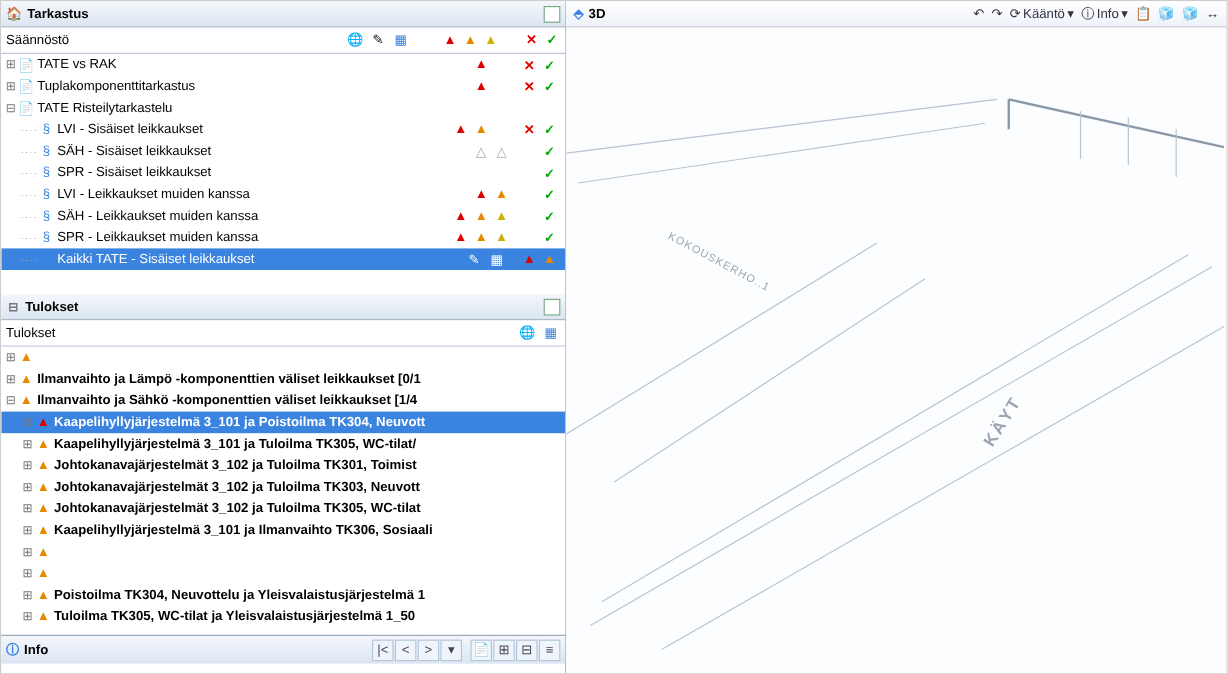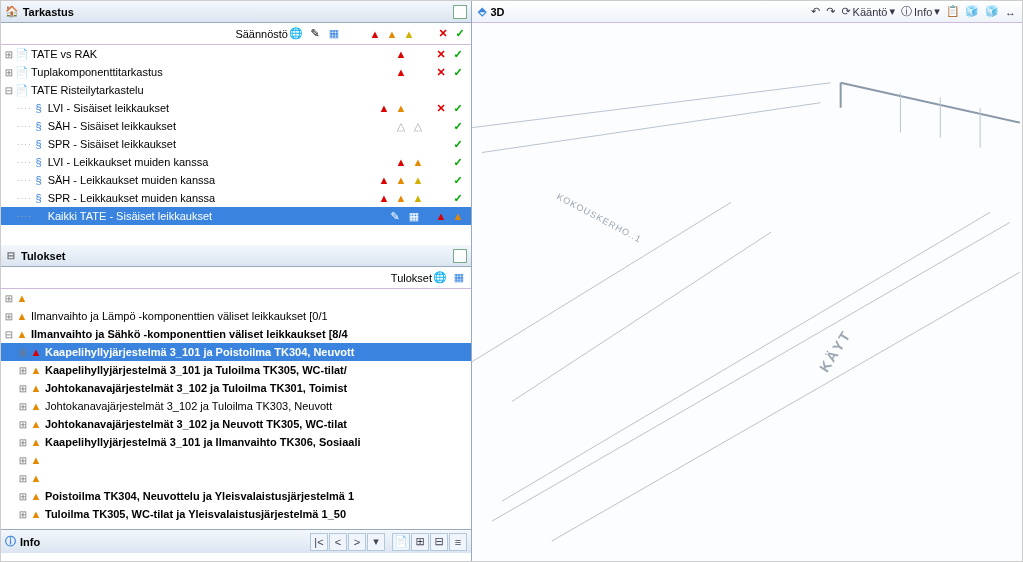--- a/index.html
+++ b/index.html
@@ -3,21 +3,21 @@
 <meta charset="utf-8">
 <style>
 *{box-sizing:border-box;margin:0;padding:0;font-family:Tahoma,Arial,sans-serif;font-size:11px;}
 body{display:flex;width:1023px;height:562px;background:#fff;overflow:hidden;border:1px solid #ccc;}
 .left{width:471px;display:flex;flex-direction:column;border-right:1px solid #9ab;}
 .right{flex:1;display:flex;flex-direction:column;background:#fff;}
 .panel-hdr{display:flex;align-items:center;background:linear-gradient(#f4f7fc,#dbe5f1);border-bottom:1px solid #9ab;height:22px;padding:0 4px;font-weight:bold;}
 .panel-hdr .title{flex:1;display:flex;align-items:center;gap:4px;}
 .panel-hdr .winbtn{width:14px;height:14px;border:1px solid #7a8;display:inline-block;margin-left:2px;background:#fff;}
 .subhdr{display:flex;align-items:center;height:22px;border-bottom:1px solid #cbd;background:#fff;padding:0 4px;}
-.subhdr .lbl{flex:1;text-align:right;}
+.subhdr .lbl{flex:1;}
 .subhdr .ico-row{display:flex;gap:3px;align-items:center;}
 .tool-ico{width:16px;height:16px;display:inline-flex;align-items:center;justify-content:center;}
 .tree{flex:1;overflow:auto;background:#fff;}
 .row{display:flex;align-items:center;height:18px;padding-left:2px;white-space:nowrap;}
 .row.sel{background:#3a84e0;color:#fff;}
 .tw{display:inline-flex;width:12px;height:12px;align-items:center;justify-content:center;color:#777;}
 .exp::before{content:"⊟";font-size:10px;}
 .col::before{content:"⊞";font-size:10px;}
 .dots{color:#aaa;font-size:8px;letter-spacing:1px;}
 .node-ico{width:14px;display:inline-flex;align-items:center;justify-content:center;}
@@ -201,51 +201,51 @@
     </span>
   </div>
   <div class="results-tree" id="tulokset-tree">
       <div class="row indent0">
         <span class="tw col"></span>
         <span class="ic warn-org">▲</span>
       </div>
       <div class="row indent0">
         <span class="tw col"></span>
         <span class="ic warn-org">▲</span>
-        <span class="txt" style="font-weight:normal">Ilmanvaihto ja Lämpö -komponenttien väliset leikkaukset [0/1</span>
+        <span class="txt" style="font-weight:bold">Ilmanvaihto ja Lämpö -komponenttien väliset leikkaukset [0/1</span>
       </div>
       <div class="row indent0">
         <span class="tw exp"></span>
         <span class="ic warn-org">▲</span>
-        <span class="txt" style="font-weight:bold">Ilmanvaihto ja Sähkö -komponenttien väliset leikkaukset [8/4</span>
+        <span class="txt" style="font-weight:bold">Ilmanvaihto ja Sähkö -komponenttien väliset leikkaukset [1/4</span>
       </div>
       <div class="row indent1 sel">
         <span class="tw col"></span>
         <span class="ic warn-red">▲</span>
         <span class="txt" style="font-weight:bold">Kaapelihyllyjärjestelmä 3_101 ja Poistoilma TK304, Neuvott</span>
       </div>
       <div class="row indent1">
         <span class="tw col"></span>
         <span class="ic warn-org">▲</span>
         <span class="txt" style="font-weight:bold">Kaapelihyllyjärjestelmä 3_101 ja Tuloilma TK305, WC-tilat/</span>
       </div>
       <div class="row indent1">
         <span class="tw col"></span>
         <span class="ic warn-org">▲</span>
         <span class="txt" style="font-weight:bold">Johtokanavajärjestelmät 3_102 ja Tuloilma TK301, Toimist</span>
       </div>
       <div class="row indent1">
         <span class="tw col"></span>
         <span class="ic warn-org">▲</span>
-        <span class="txt" style="font-weight:normal">Johtokanavajärjestelmät 3_102 ja Tuloilma TK303, Neuvott</span>
-      </div>
-      <div class="row indent1">
-        <span class="tw col"></span>
-        <span class="ic warn-org">▲</span>
-        <span class="txt" style="font-weight:bold">Johtokanavajärjestelmät 3_102 ja Neuvott TK305, WC-tilat</span>
+        <span class="txt" style="font-weight:bold">Johtokanavajärjestelmät 3_102 ja Tuloilma TK303, Neuvott</span>
+      </div>
+      <div class="row indent1">
+        <span class="tw col"></span>
+        <span class="ic warn-org">▲</span>
+        <span class="txt" style="font-weight:bold">Johtokanavajärjestelmät 3_102 ja Tuloilma TK305, WC-tilat</span>
       </div>
       <div class="row indent1">
         <span class="tw col"></span>
         <span class="ic warn-org">▲</span>
         <span class="txt" style="font-weight:bold">Kaapelihyllyjärjestelmä 3_101 ja Ilmanvaihto TK306, Sosiaali</span>
       </div>
       <div class="row indent1">
         <span class="tw col"></span>
         <span class="ic warn-org">▲</span>
       </div>

